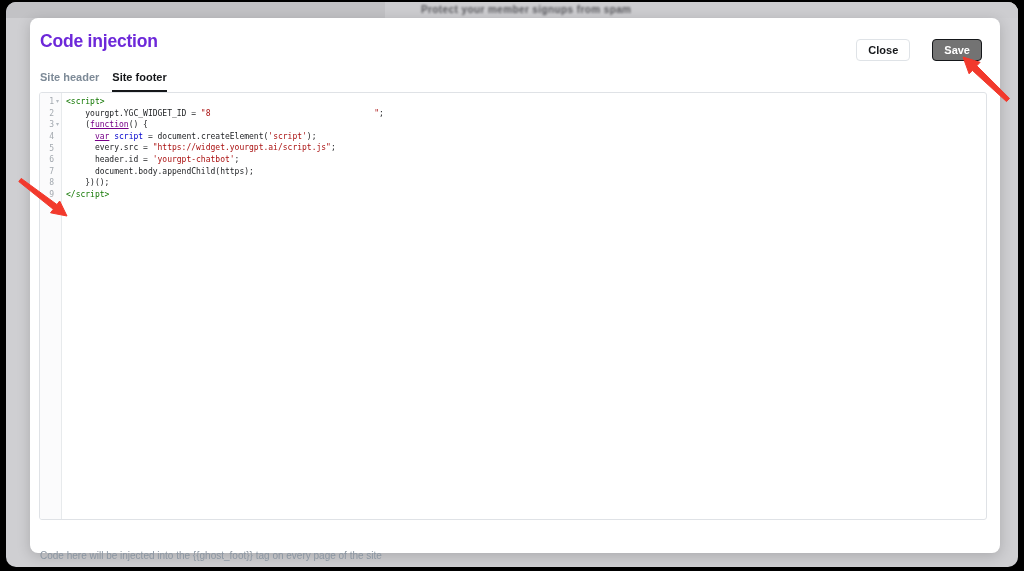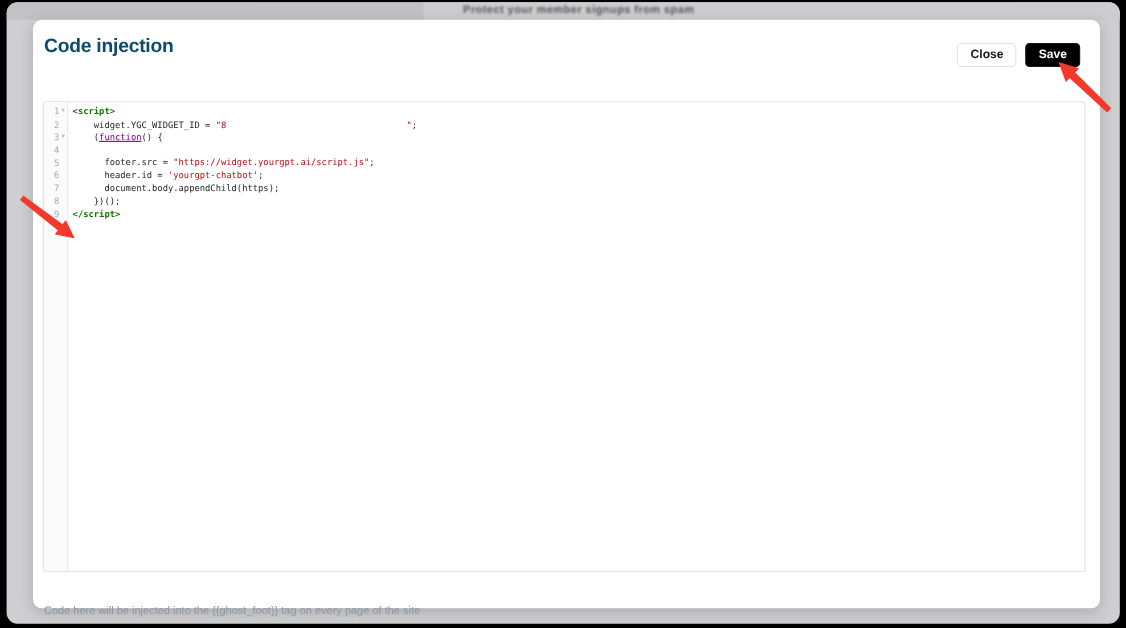--- a/index.html
+++ b/index.html
@@ -7,41 +7,41 @@
   .stage { position:relative; width:1024px; height:571px; background:#000; }
 
   
   .backdrop { position:absolute; left:6px; right:6px; top:2px; bottom:4px; background:#cfcfd2; border-radius:10px; overflow:hidden; }
   .top-strip { position:absolute; left:0; right:0; top:0; height:16px; background:#c2c2c5; }
   .top-strip-panel { position:absolute; left:379px; right:0; top:0; height:16px; background:#cdcdd0; }
   .dim-text { position:absolute; left:415px; top:2px; font-size:10px; font-weight:700; color:#46464b; letter-spacing:.4px; filter:blur(1.1px); opacity:.85; white-space:nowrap; }
 
   
   .modal { position:absolute; left:30px; top:18px; width:970px; height:535px; background:#fff; border-radius:8px; box-shadow:0 3px 14px rgba(0,0,0,.18); }
-  .page-title { position:absolute; left:10px; top:13px; font-size:17.5px; font-weight:700; color:#0c4a6e; letter-spacing:-.2px; }
-  .header-actions { position:absolute; right:18px; top:21px; display:flex; gap:8px; }
+  .page-title { position:absolute; left:10px; top:13px; font-size:17.5px; font-weight:700; color:#6d28d9; letter-spacing:-.2px; }
+  .header-actions { position:absolute; right:18px; top:21px; display:flex; gap:22px; }
   .btn { height:22px; padding:0 11px; font-size:11px; font-weight:600; border-radius:4px; display:flex; align-items:center; cursor:pointer; font-family:"Liberation Sans",sans-serif; }
   .btn-close { background:#fff; color:#15171a; border:1px solid #dfe3e7; }
-  .btn-save { background:#000000; color:#fff; border:1px solid #15171a; }
+  .btn-save { background:#737373; color:#fff; border:1px solid #15171a; }
 
   .tabs { position:absolute; left:10px; top:53px; display:flex; gap:13px; }
   .tab { font-size:11px; font-weight:600; color:#7d8a97; padding-bottom:7px; cursor:pointer; }
   .tab.active { color:#15171a; font-weight:700; border-bottom:2px solid #15171a; }
 
   
   .editor { position:absolute; left:9px; top:74px; width:948px; height:428px; border:1px solid #dfe2e6; border-radius:3px; background:#fff; overflow:hidden; }
   .gutter-bg { position:absolute; left:0; top:0; bottom:0; width:22px; background:#fbfbfc; border-right:1px solid #e7eaec; }
   .cm-lines { position:absolute; left:0; right:0; top:0; padding-top:3px; }
   .cm-line { display:flex; height:11.6px; line-height:11.6px; }
   .cm-gutter-cell { flex:0 0 22px; width:22px; display:flex; justify-content:flex-end; align-items:center; padding-right:1px; }
   .cm-num { color:#a3a9af; font:8px "DejaVu Sans Mono", monospace; }
   .cm-fold { width:7px; font-size:6px; color:#b4bac0; text-align:center; line-height:11.6px; }
   .cm-codetext { padding-left:4px; font:8px/11.6px "DejaVu Sans Mono", monospace; white-space:pre; color:#1c1e21; }
   .tok-plain { color:#1c1e21; }
-  .tok-tag { color:#117700;font-weight:bold; }
+  .tok-tag { color:#117700; }
   .tok-kw { color:#770088;text-decoration:underline; }
   .tok-def { color:#0000cc; }
   .tok-str { color:#aa1111; }
 
   .footer-note { position:absolute; left:10px; top:532px; font-size:10px; color:#8b96a2; }
 
   .arrows { position:absolute; left:0; top:0; width:1024px; height:571px; pointer-events:none; z-index:40; }
 </style>
 </head>
 <body>
@@ -56,57 +56,62 @@
   </div>
 
   <div class="modal">
     <h1 class="page-title">Code injection</h1>
 
     <div class="header-actions">
       <button class="btn btn-close">Close</button>
       <button class="btn btn-save">Save</button>
     </div>
 
+    <div class="tabs">
+      <div class="tab">Site header</div>
+      <div class="tab active">Site footer</div>
+    </div>
 
     <div class="editor">
       <div class="gutter-bg"></div>
       <div class="cm-lines">
           <div class="cm-line">
             <span class="cm-gutter-cell">
               <span class="cm-num">1</span>
               <span class="cm-fold">▾</span>
             </span>
             <span class="cm-codetext"><span class="tok-tag">&lt;script&gt;</span></span>
           </div>
           <div class="cm-line">
             <span class="cm-gutter-cell">
               <span class="cm-num">2</span>
               <span class="cm-fold"></span>
             </span>
-            <span class="cm-codetext"><span class="tok-plain">    widget.YGC_WIDGET_ID = </span><span class="tok-str">"8</span><span class="tok-plain">                                  </span><span class="tok-str">"</span><span class="tok-plain">;</span></span>
+            <span class="cm-codetext"><span class="tok-plain">    yourgpt.YGC_WIDGET_ID = </span><span class="tok-str">"8</span><span class="tok-plain">                                  </span><span class="tok-str">"</span><span class="tok-plain">;</span></span>
           </div>
           <div class="cm-line">
             <span class="cm-gutter-cell">
               <span class="cm-num">3</span>
               <span class="cm-fold">▾</span>
             </span>
             <span class="cm-codetext"><span class="tok-plain">    (</span><span class="tok-kw">function</span><span class="tok-plain">() {</span></span>
           </div>
           <div class="cm-line">
             <span class="cm-gutter-cell">
               <span class="cm-num">4</span>
               <span class="cm-fold"></span>
             </span>
+            <span class="cm-codetext"><span class="tok-plain">      </span><span class="tok-kw">var</span><span class="tok-plain"> </span><span class="tok-def">script</span><span class="tok-plain"> = document.createElement(</span><span class="tok-str">'script'</span><span class="tok-plain">);</span></span>
           </div>
           <div class="cm-line">
             <span class="cm-gutter-cell">
               <span class="cm-num">5</span>
               <span class="cm-fold"></span>
             </span>
-            <span class="cm-codetext"><span class="tok-plain">      footer.src = </span><span class="tok-str">"https://widget.yourgpt.ai/script.js"</span><span class="tok-plain">;</span></span>
+            <span class="cm-codetext"><span class="tok-plain">      every.src = </span><span class="tok-str">"https://widget.yourgpt.ai/script.js"</span><span class="tok-plain">;</span></span>
           </div>
           <div class="cm-line">
             <span class="cm-gutter-cell">
               <span class="cm-num">6</span>
               <span class="cm-fold"></span>
             </span>
             <span class="cm-codetext"><span class="tok-plain">      header.id = </span><span class="tok-str">'yourgpt-chatbot'</span><span class="tok-plain">;</span></span>
           </div>
           <div class="cm-line">
             <span class="cm-gutter-cell">

